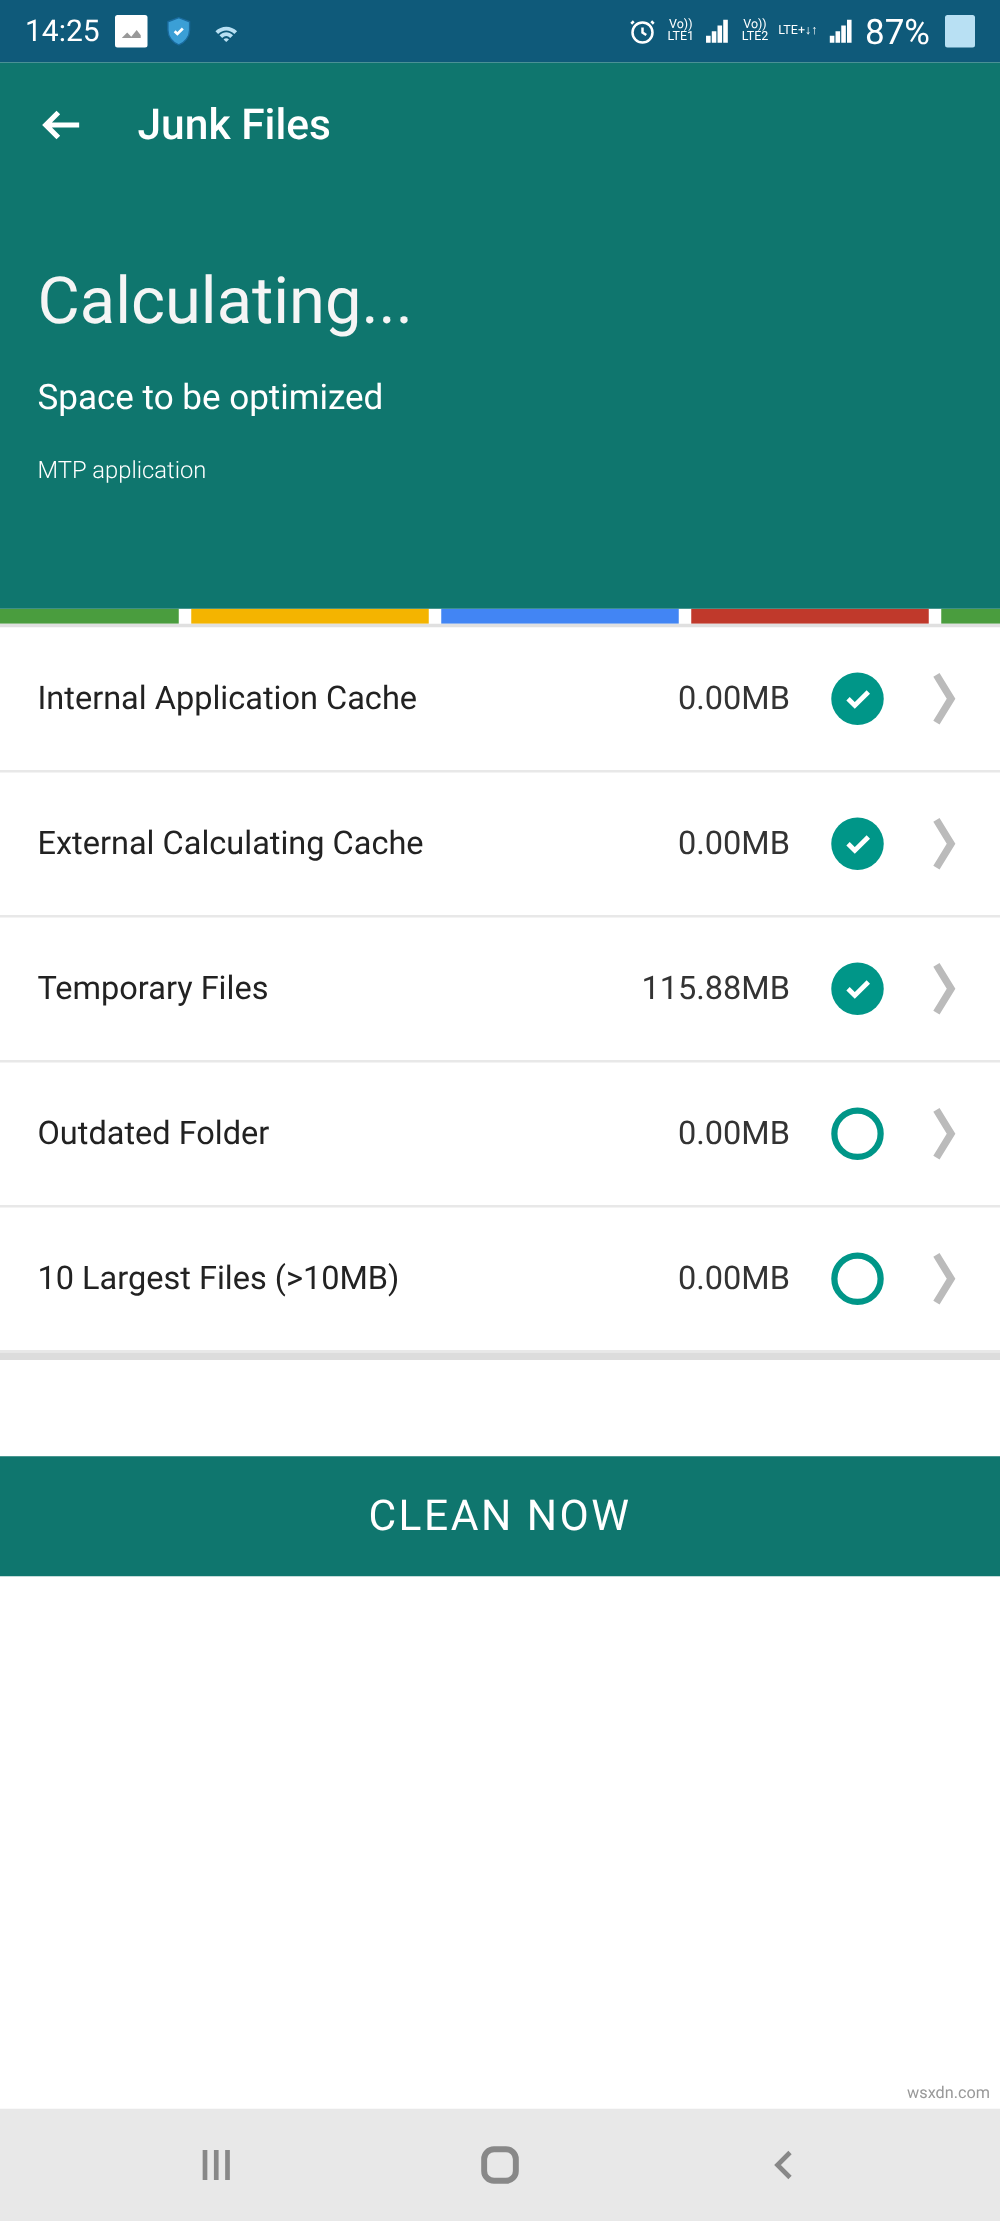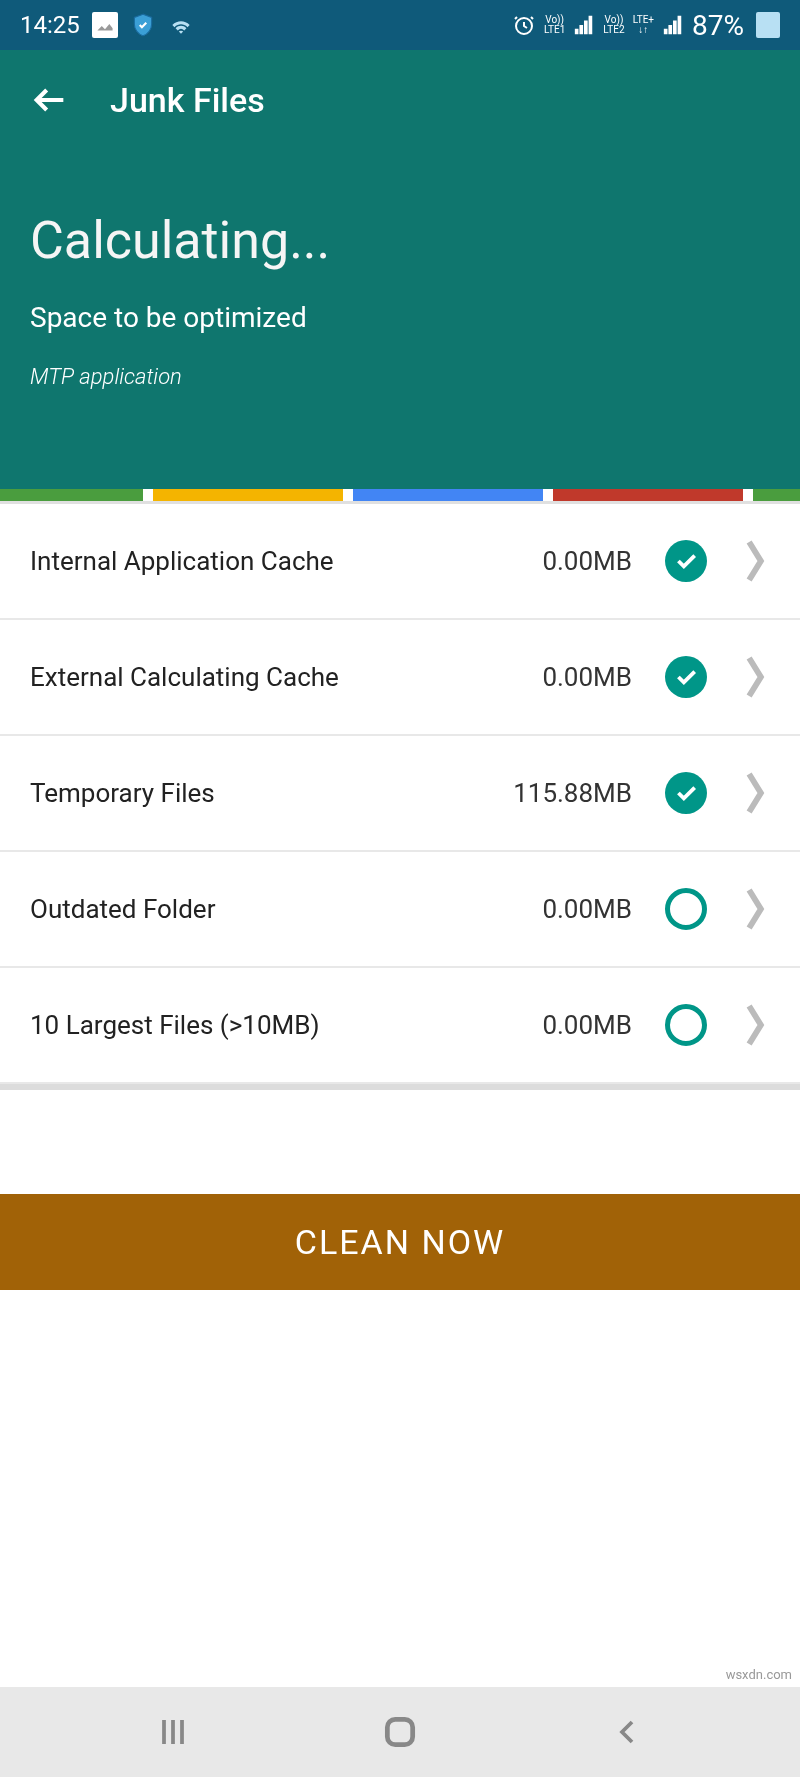--- a/index.html
+++ b/index.html
@@ -95,23 +95,22 @@
       font-weight: 400;
       margin-bottom: 30px;
       color: #f5f5f5;
     }
     .subtitle {
       font-size: 28px;
       font-weight: 400;
       margin-bottom: 30px;
     }
     .scan-detail {
-      font-size: 22px;
+      font-size: 19px;
       font-weight: 300;
-      font-style: italic;
     }
     .color-strip {
       display: flex;
       height: 12px;
       gap: 10px;
     }
     .strip-green { background: #4a9d3e; flex: 1.5; }
     .strip-yellow { background: #f4b400; flex: 2; }
     .strip-blue { background: #4285f4; flex: 2; }
     .strip-red { background: #c0392b; flex: 2; }
@@ -166,28 +165,28 @@
       cursor: pointer;
       display: flex;
       align-items: center;
       justify-content: center;
     }
     .list-end-line {
       height: 6px;
       background: #dcdcdc;
     }
     .clean-button {
-      background: #a16207;
+      background: #0f766e;
       color: #fff;
       font-size: 34px;
       font-weight: 400;
       letter-spacing: 2px;
       text-align: center;
       padding: 28px 0;
-      margin-top: 104px;
+      margin-top: 77px;
       cursor: pointer;
     }
     .nav-bar {
       position: absolute;
       bottom: 0;
       left: 0;
       right: 0;
       height: 90px;
       background: #e8e8e8;
       display: flex;
@@ -239,21 +238,21 @@
       <span class="signal-text">Vo))</span>
       <span class="signal-text">LTE1</span>
     </div>
     <svg width="22" height="22" viewBox="0 0 24 24" fill="#fff">
         <path d="M2 22h4v-6H2v6zm5 0h4V12H7v10zm5 0h4V7h-4v15zm5 0h4V2h-4v20z"></path>
       </svg>
     <div style="display:flex;flex-direction:column;align-items:center;">
       <span class="signal-text">Vo))</span>
       <span class="signal-text">LTE2</span>
     </div>
-    <div style="display:flex;flex-direction:column;align-items:center;justify-content:center;">
+    <div style="display:flex;align-items:center;justify-content:center;">
       <span class="signal-text">LTE+</span>
       <span class="signal-text">↓↑</span>
     </div>
     <svg width="22" height="22" viewBox="0 0 24 24" fill="#fff">
         <path d="M2 22h4v-6H2v6zm5 0h4V12H7v10zm5 0h4V7h-4v15zm5 0h4V2h-4v20z"></path>
       </svg>
     <span class="battery-percent">87%</span>
     <div class="battery-icon"></div>
   </div>
 </div>

